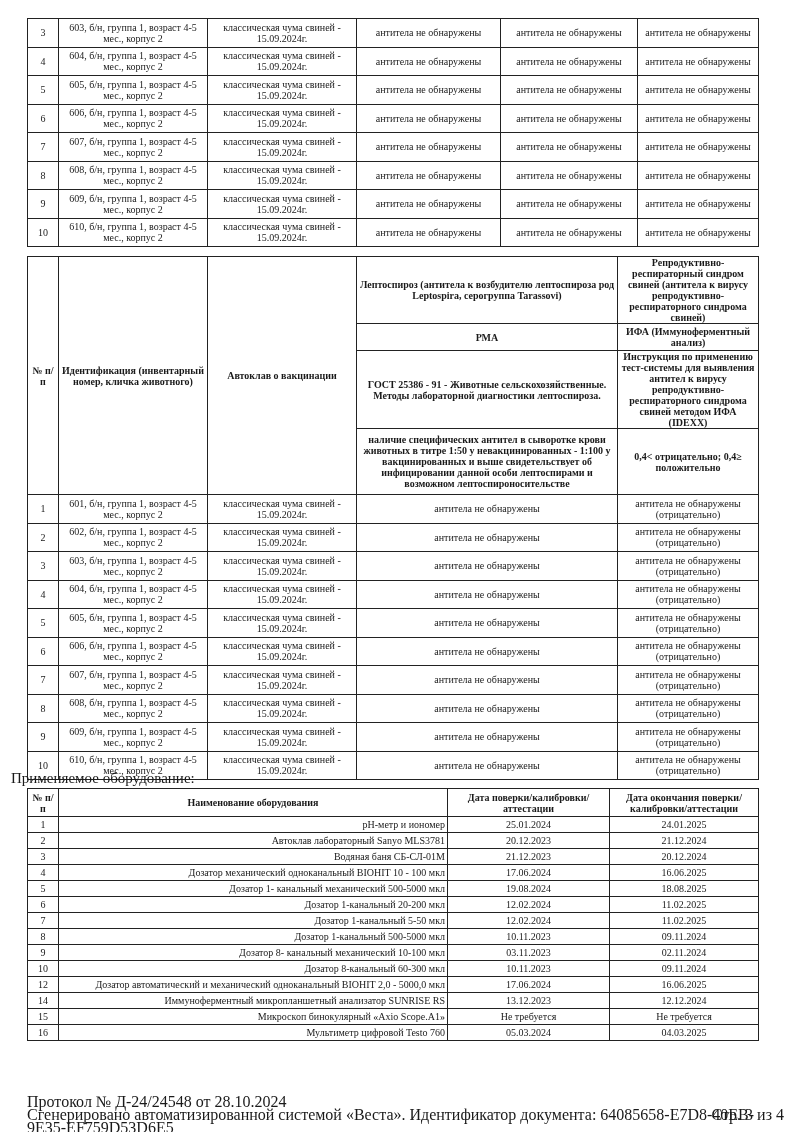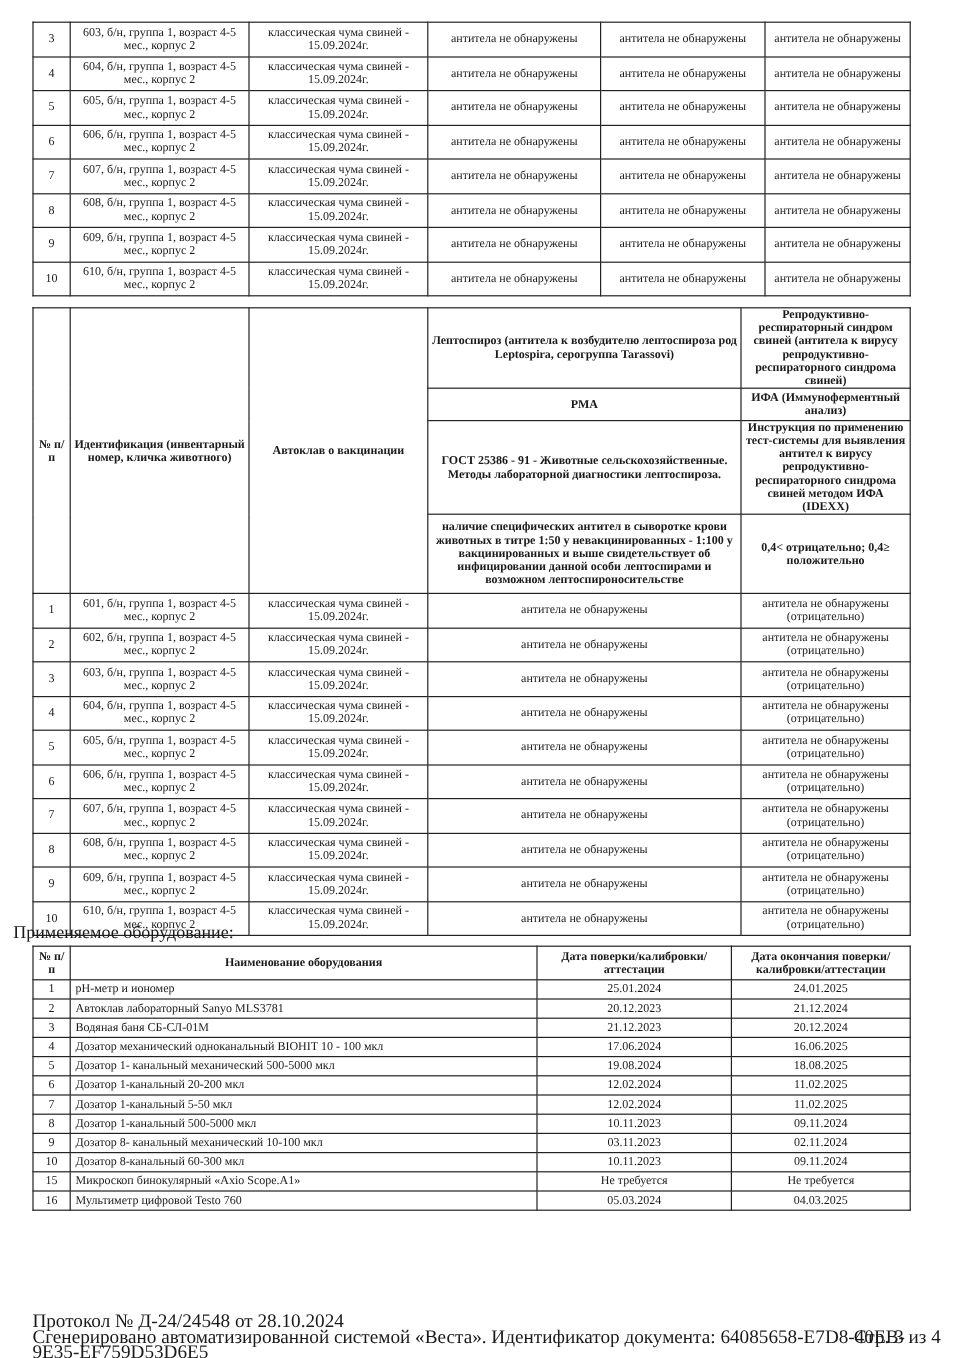--- a/index.html
+++ b/index.html
@@ -14,21 +14,21 @@
   #t2 { top: 256px; width: 731px; }
   #t2 td { height: 27.5px; }
   #t2 th.h1 { height: 62px; }
   #t2 th.h2 { height: 26px; }
   #t2 th.h3 { height: 64px; }
   #t2 th.h4 { height: 65px; }
   .eq-title { position: absolute; left: 11px; top: 770px; font-size: 15px; line-height: 17px; }
   #t3 { top: 788px; width: 731px; }
   #t3 th { height: 27px; font-size: 10px; }
   #t3 td { height: 15px; font-size: 10px; line-height: 11px; }
-  #t3 td.name { text-align: left; padding-left: 4px; }
+  #t3 td.name { text-align: right; padding-left: 4px; }
   #t3 tr.tall td { height: 30px; }
   .footer { position: absolute; left: 27px; font-size: 16px; line-height: 13px; }
   .footer.l1 { top: 1095px; }
   .footer.l2 { top: 1108px; width: 757px; }
   .page-no { position: absolute; right: 0; top: 0; }
 </style>
 </head>
 <body>
 
 <table id="t1">
@@ -283,20 +283,32 @@
         <td>03.11.2023</td>
         <td>02.11.2024</td>
       </tr>
       <tr>
         <td>10</td>
         <td class="name">Дозатор 8-канальный 60-300 мкл</td>
         <td>10.11.2023</td>
         <td>09.11.2024</td>
       </tr>
       <tr>
+        <td>12</td>
+        <td class="name">Дозатор автоматический и механический одноканальный BIOHIT 2,0 - 5000,0 мкл</td>
+        <td>17.06.2024</td>
+        <td>16.06.2025</td>
+      </tr>
+      <tr>
+        <td>14</td>
+        <td class="name">Иммуноферментный микропланшетный анализатор SUNRISE RS</td>
+        <td>13.12.2023</td>
+        <td>12.12.2024</td>
+      </tr>
+      <tr>
         <td>15</td>
         <td class="name">Микроскоп бинокулярный «Axio Scope.A1»</td>
         <td>Не требуется</td>
         <td>Не требуется</td>
       </tr>
       <tr>
         <td>16</td>
         <td class="name">Мультиметр цифровой Testo 760</td>
         <td>05.03.2024</td>
         <td>04.03.2025</td>

